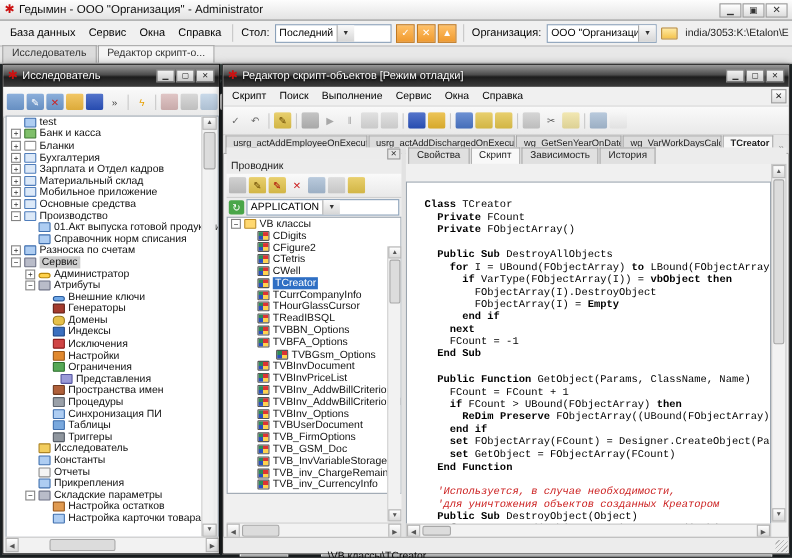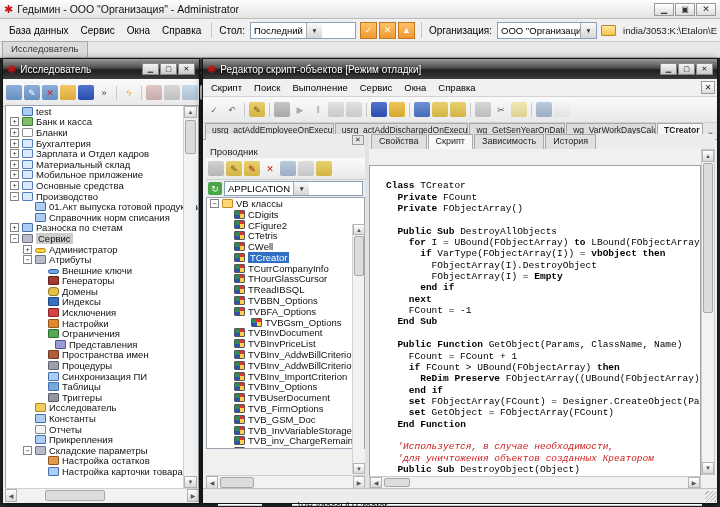--- a/index.html
+++ b/index.html
@@ -159,20 +159,21 @@
       <span class="d">▼</span>
     </span>
     <span class="fbtn">
       <span class="folderglyph"></span>
     </span>
     <span class="dbpath">india/3053:K:\Etalon\ETALON_COMPLETE.FDB</span>
   </div>
 
   <div class="tabrow" id="window-tabs">
       <span class="wtab">Исследователь</span>
+      <span class="wtab active">Редактор скрипт-о...</span>
     </div>
 
   <div class="cwin" style="left:2px;top:58px;width:198px;height:446px;">
     <div class="ctitle">
       <span class="appicon">✱</span>
       <span class="t">Исследователь</span>
       <span class="cwb">▁</span>
       <span class="cwb">▢</span>
       <span class="cwb">✕</span>
     </div>
@@ -534,25 +535,20 @@
             <span>TVBInv_AddwBillCriterion</span>
           </div>
           <div class="trow" style="height: 10.8px; padding-left: 15px;">
             <span class="noexp"></span>
             <span class="ti i-class"></span>
             <span>TVBInv_AddwBillCriterionMat</span>
           </div>
           <div class="trow" style="height: 10.8px; padding-left: 15px;">
             <span class="noexp"></span>
             <span class="ti i-class"></span>
-            <span>TVBInv_ImportCriterion</span>
-          </div>
-          <div class="trow" style="height: 10.8px; padding-left: 15px;">
-            <span class="noexp"></span>
-            <span class="ti i-class"></span>
             <span>TVBInv_Options</span>
           </div>
           <div class="trow" style="height: 10.8px; padding-left: 15px;">
             <span class="noexp"></span>
             <span class="ti i-class"></span>
             <span>TVBUserDocument</span>
           </div>
           <div class="trow" style="height: 10.8px; padding-left: 15px;">
             <span class="noexp"></span>
             <span class="ti i-class"></span>

